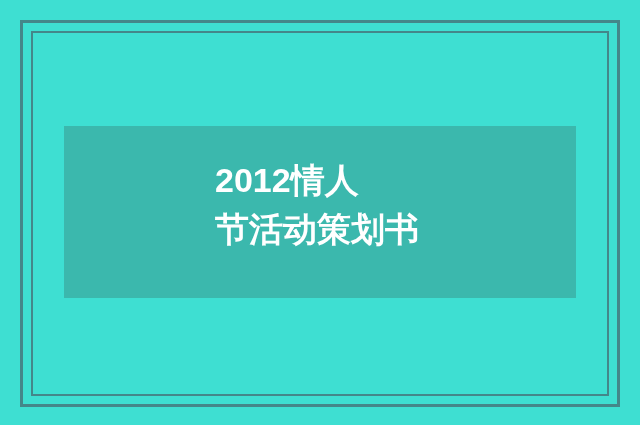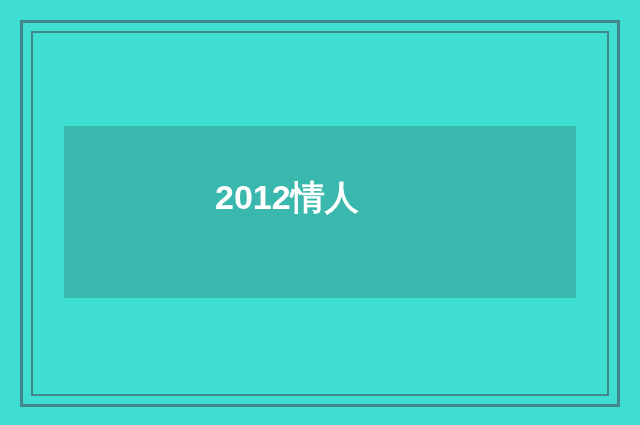--- a/index.html
+++ b/index.html
@@ -65,31 +65,31 @@
     width: 420px;
     color: #ffffff;
     font-size: 34px;
     font-weight: bold;
     line-height: 49px;
     letter-spacing: 0px;
     white-space: nowrap;
   }
   .title-line {
     display: block;
-    margin-top: 17px;
   }
 </style>
 </head>
 <body>
 
 <div id="poster">
 
   <div class="frame-outer"></div>
 
   <div class="frame-inner"></div>
 
   <div class="title-plate"></div>
 
   <div class="title-block">
     <span class="title-line">2012情人</span>
+    <span class="title-line">节活动策划书</span>
   </div>
 
 </div>
 
 </body></html>

